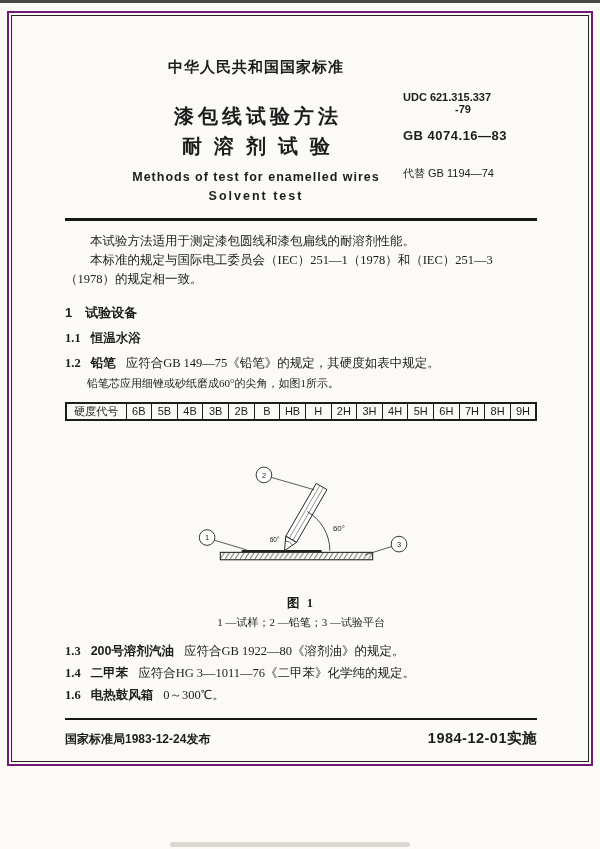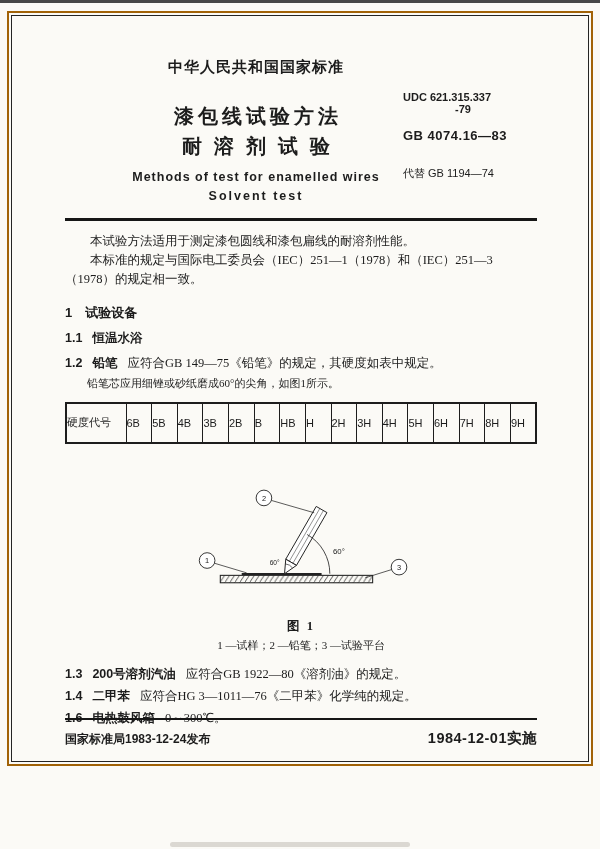--- a/index.html
+++ b/index.html
@@ -7,21 +7,21 @@
   body {
     position:relative;
     background:#fbfaf6;
     color:#1c1c1c;
     font-family:"Liberation Serif", serif;
     overflow:hidden;
   }
   .scan-top { position:absolute; top:0; left:0; width:100%; height:3px; background:#474747; }
   .scan-bottom { position:absolute; bottom:2px; left:170px; width:240px; height:5px; background:#dbd8d2; border-radius:3px; }
 
-  .frame { position:absolute; left:7px; top:11px; width:586px; height:755px; border:2px solid #a16207; }
+  .frame { position:absolute; left:7px; top:11px; width:586px; height:755px; border:2px solid #701a75; }
   .frame-inner { position:absolute; inset:2px; border:1px solid #242424; }
   .content { position:absolute; inset:4px; padding:26px 50px 0 52px; }
 
   .hd-center { width:378px; margin-left:2px; text-align:center; }
   .org-title { margin-top:15px; font-size:15px; line-height:18px; font-weight:bold;
                letter-spacing:1px; font-family:"Liberation Sans", sans-serif; }
   .title-cn-1 { margin-top:28px; font-size:20px; line-height:24px; font-weight:bold;
                 letter-spacing:4px; text-indent:4px; font-family:"Liberation Sans", sans-serif; }
   .title-cn-2 { margin-top:6px; font-size:20px; line-height:24px; font-weight:bold;
                 letter-spacing:12px; text-indent:12px; font-family:"Liberation Sans", sans-serif; }
@@ -41,27 +41,27 @@
   .rule2 { height:2.5px; background:#161616; margin-bottom:9px; }
 
   .intro { margin-top:11px; }
   .intro p { text-indent:2em; font-size:12.5px; line-height:19px; }
 
   .sec-heading { margin-top:15px; font-size:13px; font-weight:bold;
                  font-family:"Liberation Sans", sans-serif; }
   .sec-heading .t { margin-left:13px; }
 
   .clause { font-size:12.5px; line-height:18px; margin-top:7px; }
-  .cnum { font-weight:bold; font-family:Liberation Sans, sans-serif; margin-right:10px;margin-top:7px; }
+  .cnum { font-weight:bold; font-family:Liberation Serif, serif; margin-right:10px;margin-top:7px; }
   .cterm { font-weight:bold; font-family:"Liberation Sans", sans-serif; margin-right:10px; }
   .cnote { font-size:11px; line-height:18px; margin-top:2px; text-indent:2em; }
 
   .htable { width:100%; border-collapse:collapse; table-layout:fixed; margin-top:10px;
             border:2px solid #1d1d1d; }
-  .htable td { border:1px solid #1d1d1d; text-align:left; font-size:11px; height:40px;
+  .htable td { border:1px solid #1d1d1d; text-align:center; font-size:11px; height:17px;
                font-family:"Liberation Sans", sans-serif; padding:0; }
   .htable .c0 { width:60px; }
 
   .figure-wrap { margin-top:34px; text-align:center; }
   .fig-caption { margin-top:8px; font-size:12.5px; font-weight:bold; letter-spacing:2px; }
   .fig-legend { margin-top:3px; font-size:11px; }
 
   .footer { position:absolute; left:52px; right:50px; bottom:12px; }
   .footer-row { display:flex; justify-content:space-between; align-items:baseline; }
   .f-issued { font-size:12px; font-weight:bold; font-family:"Liberation Sans", sans-serif; }

